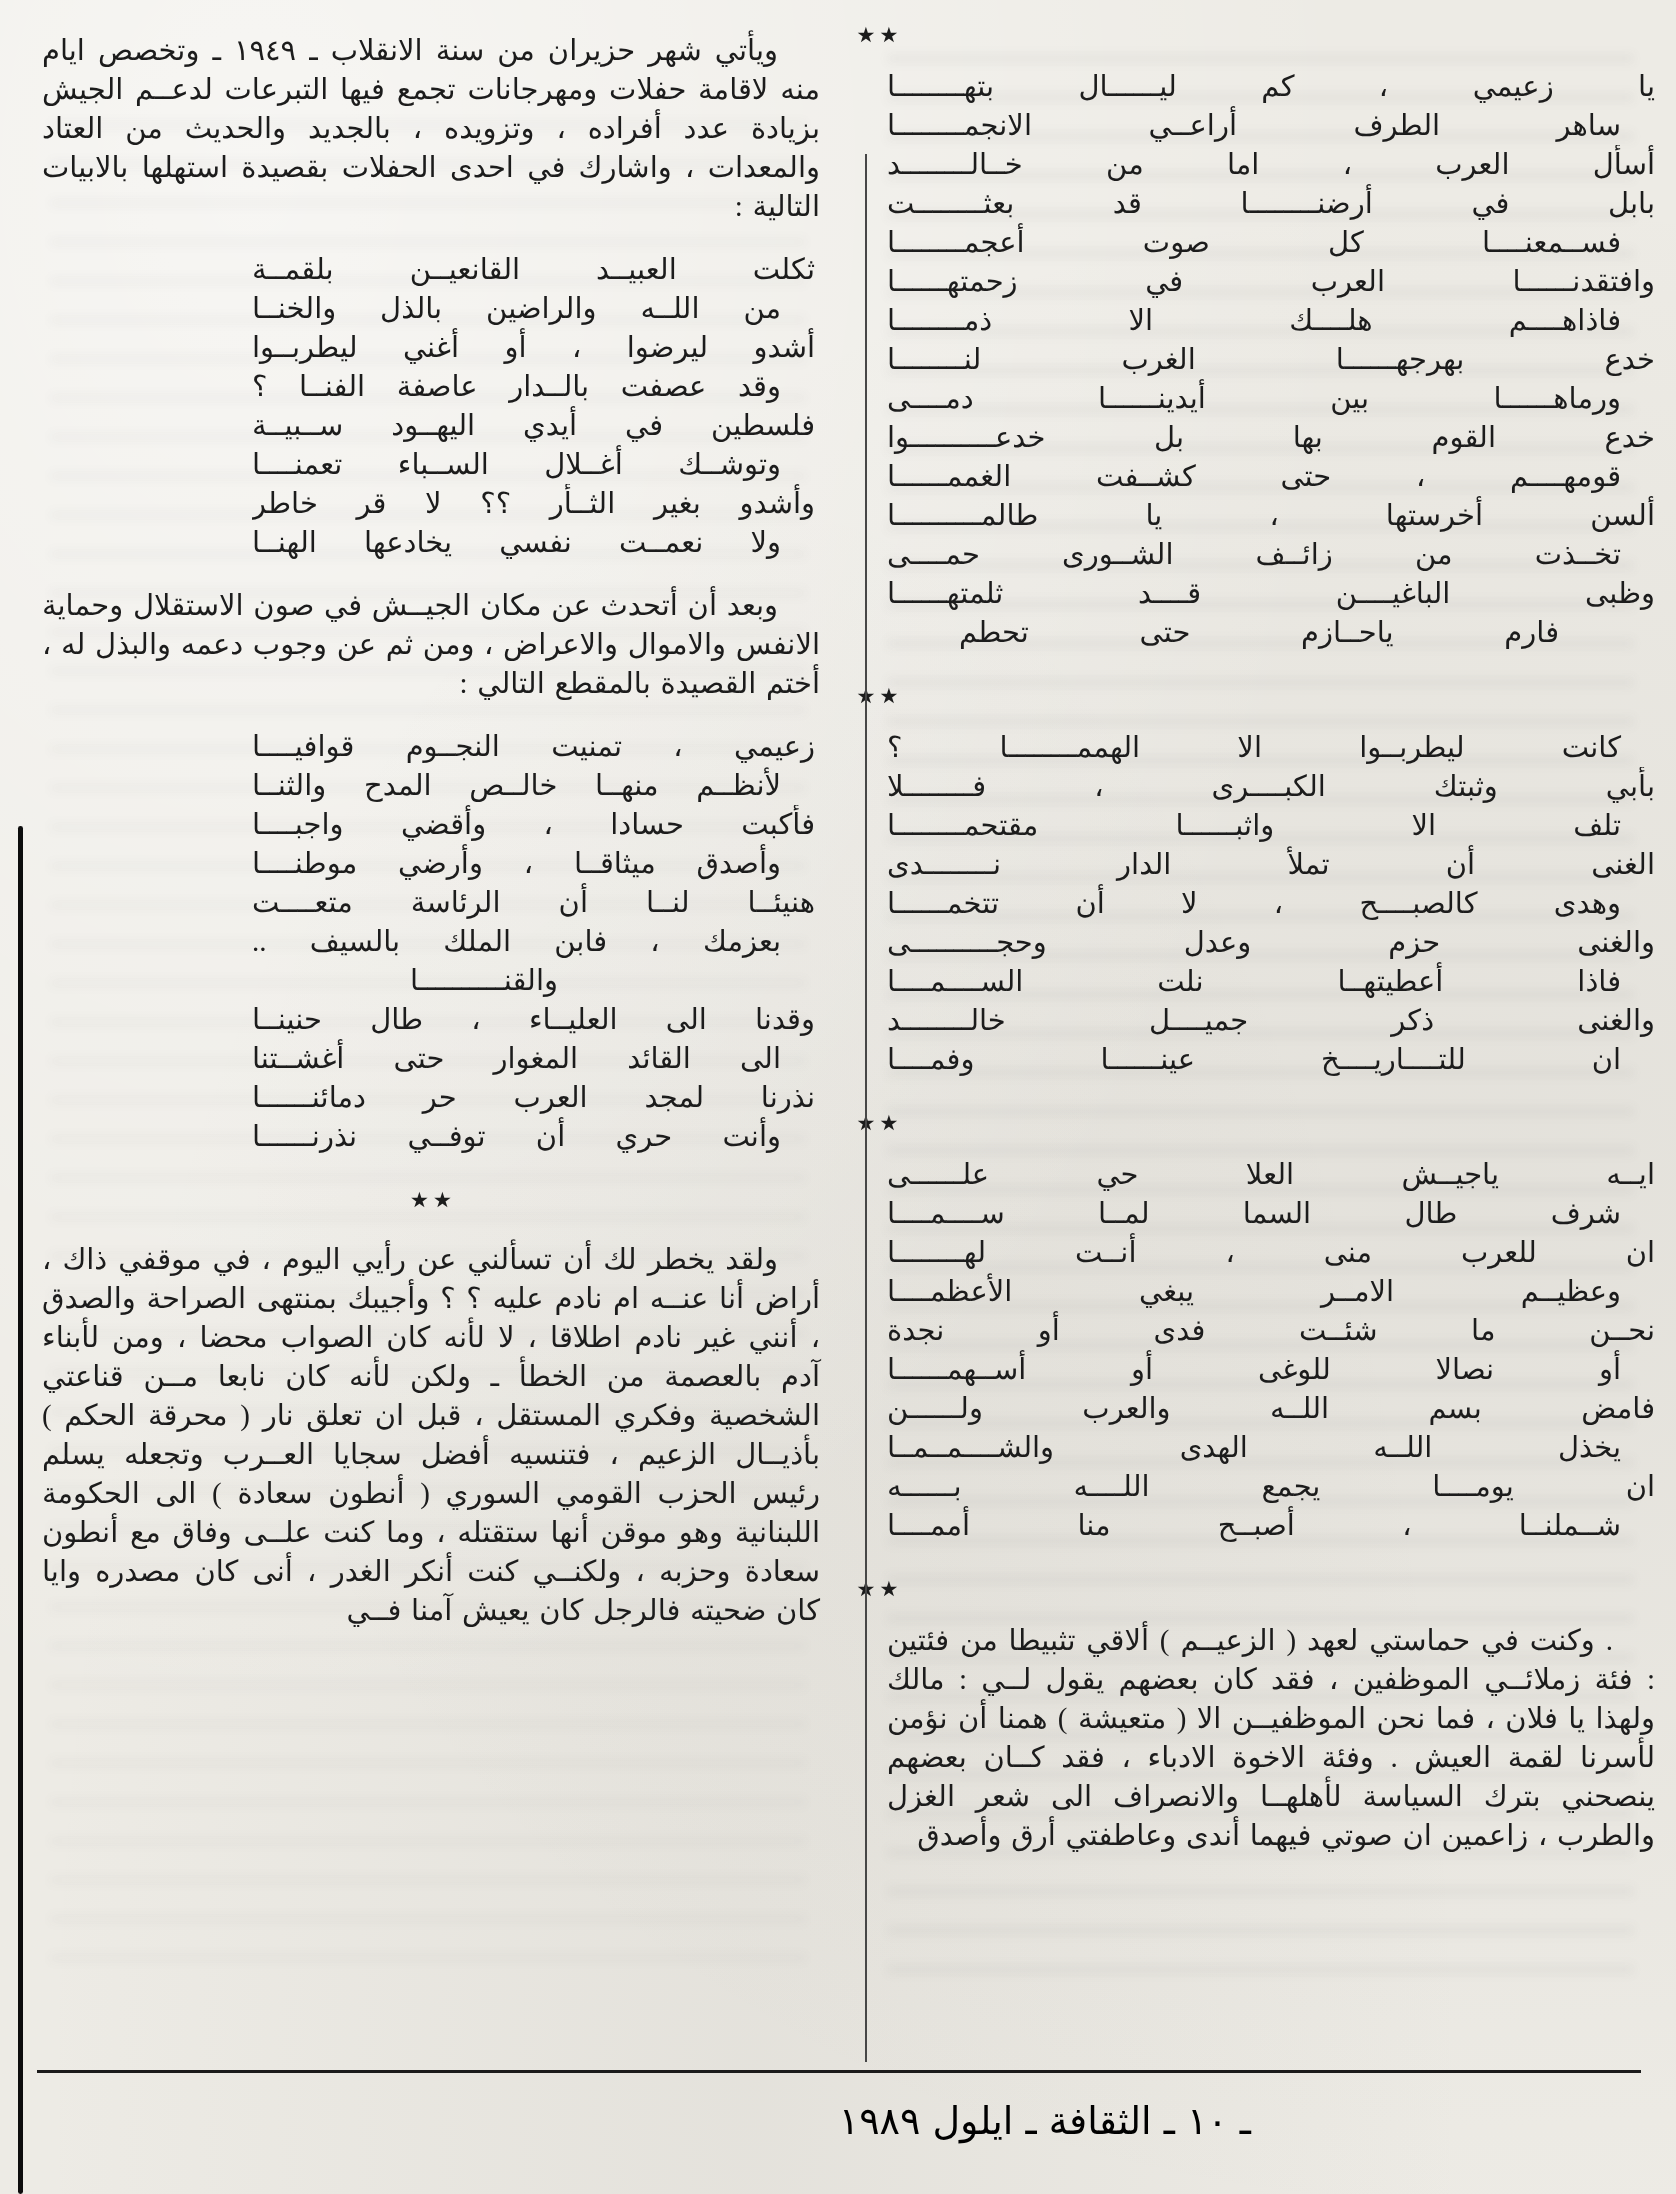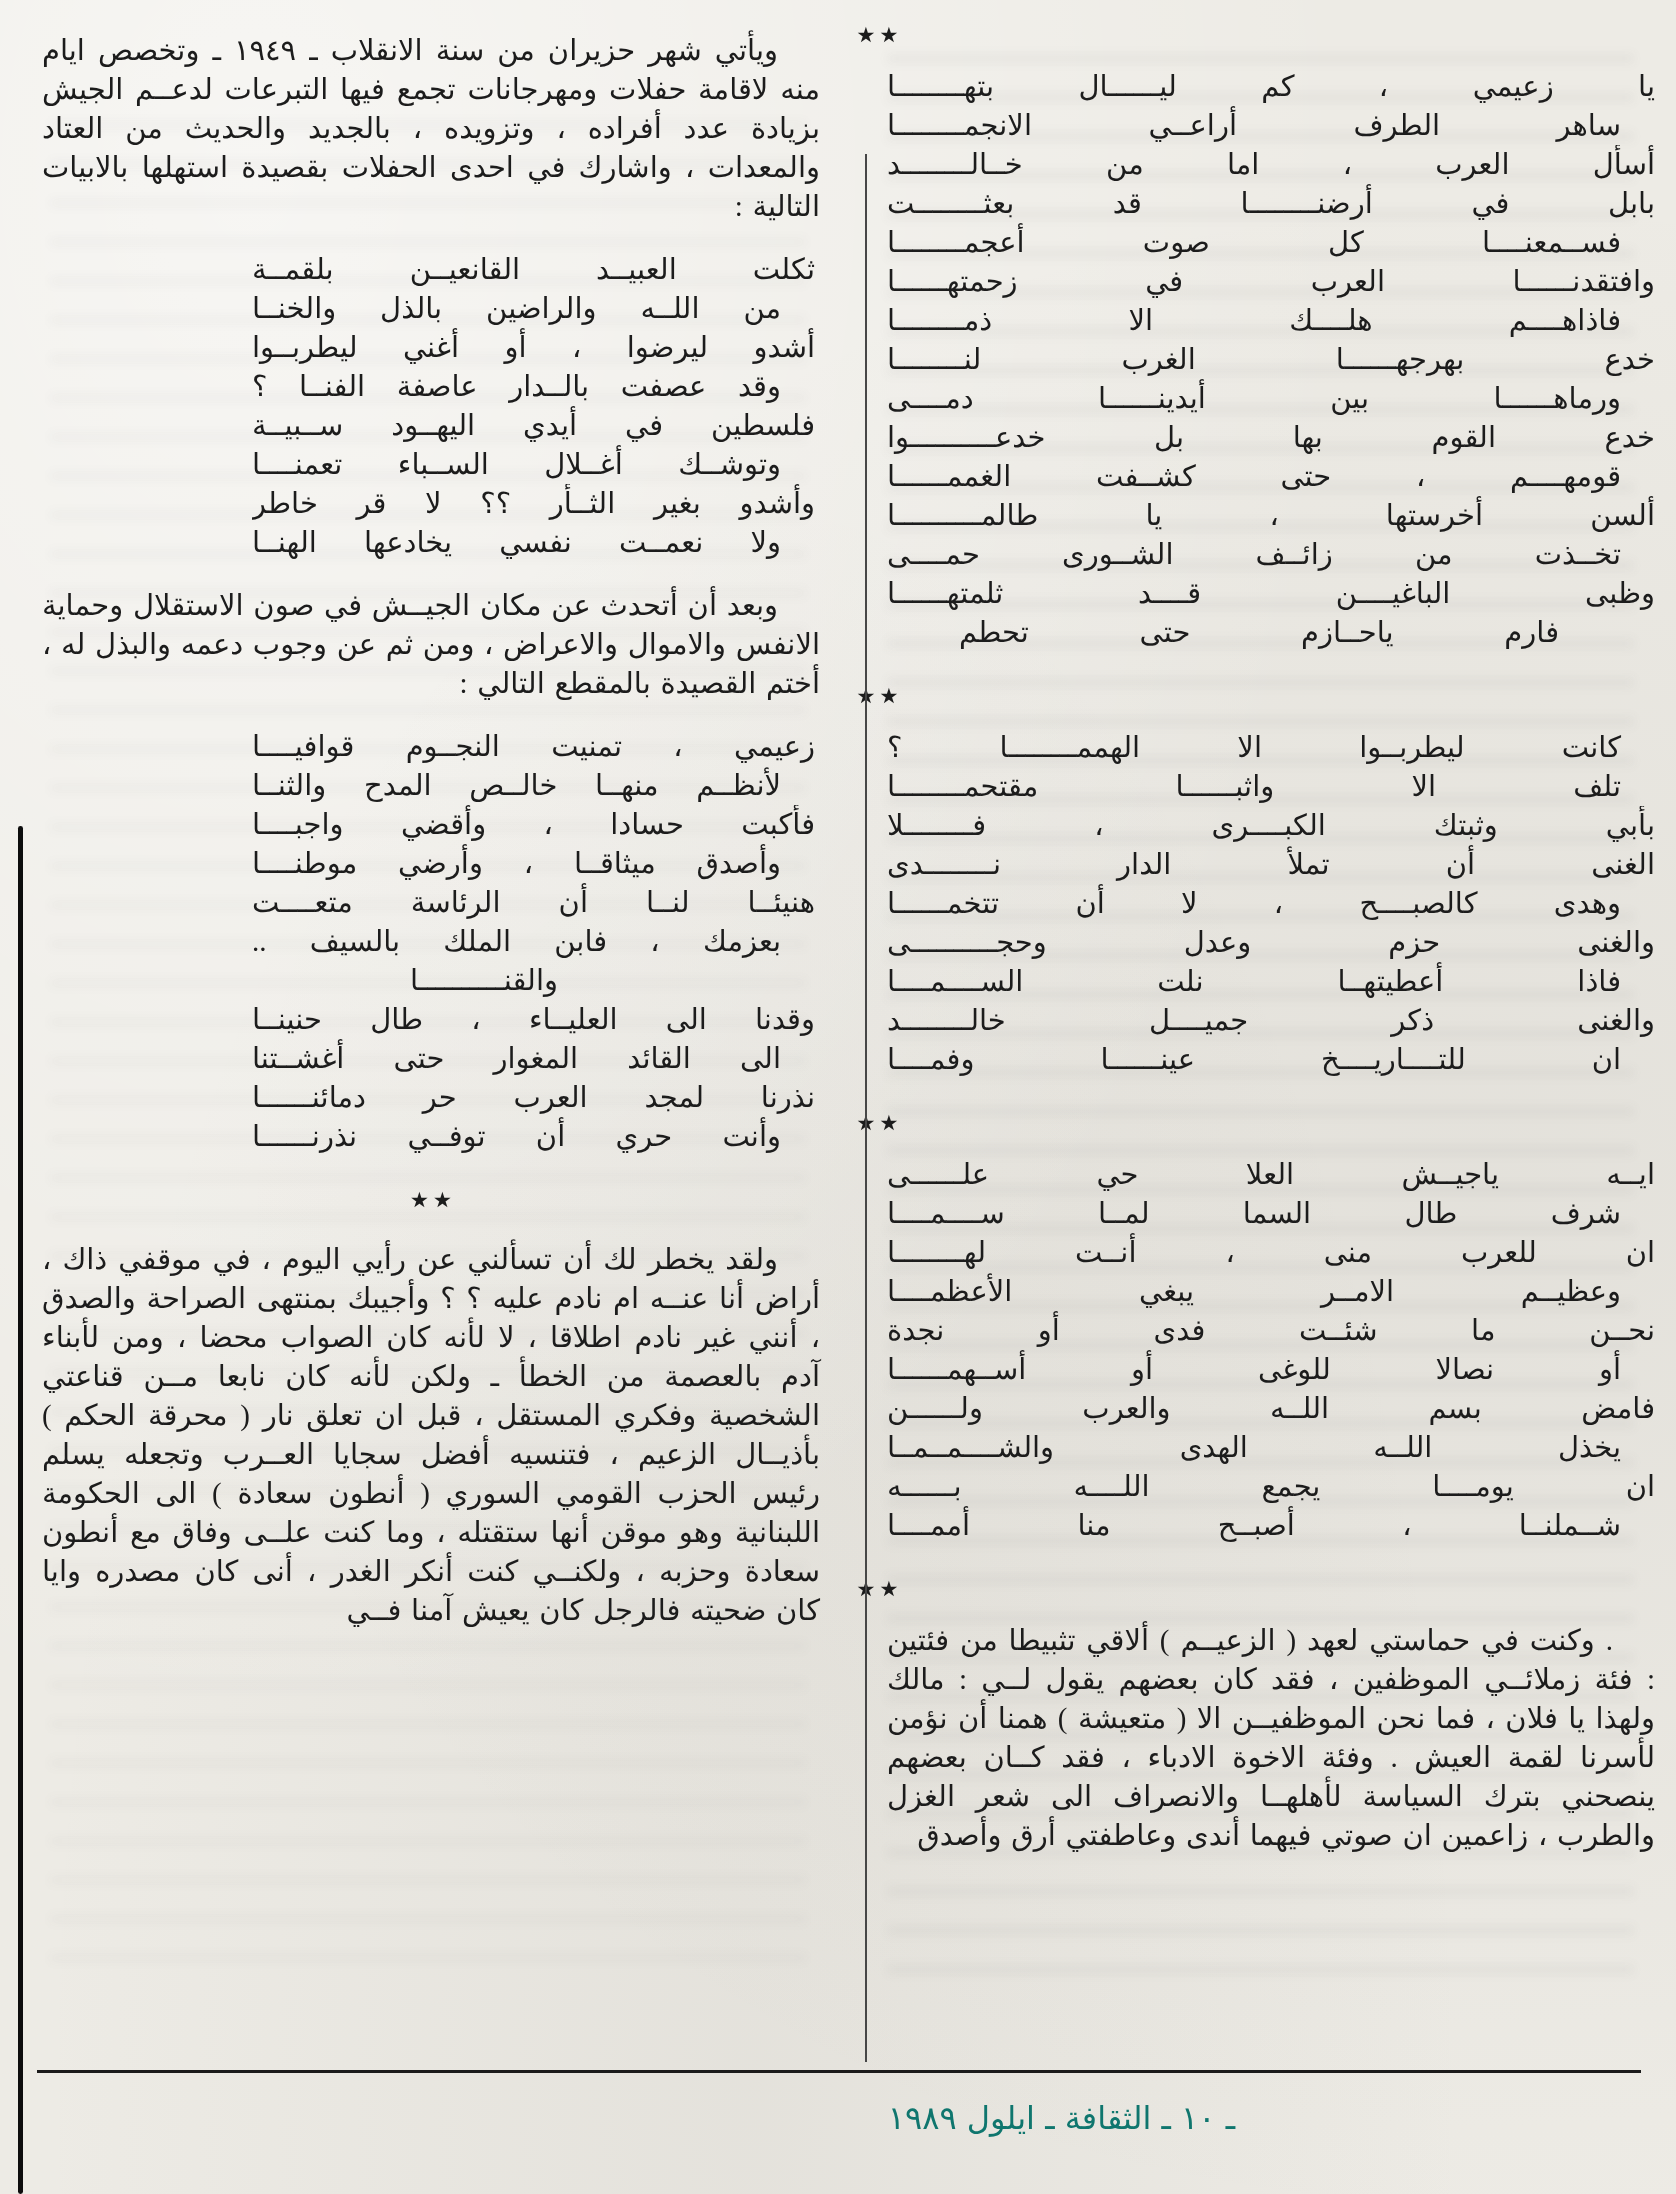--- a/index.html
+++ b/index.html
@@ -49,22 +49,22 @@
   .i2 { padding-right:96px; padding-left:72px; }
   .i6 { padding-right:257px; }
 
   .sep { font-weight:bold; font-size:29px; letter-spacing:13px; margin:1.6px 0 13px; }
   .col-right .sep { text-align:left; position:relative; left:-29px; }
   .col-left  .sep { text-align:center; margin:13px 0 21px; }
 
   .divider   { position:absolute; left:865px; top:154px; width:2.4px; height:1908px; background:#474747; }
   .bottom-rule { position:absolute; left:37px; top:2070px; width:1604px; height:3.2px; background:#1b1b1b; }
   .footer {
-    position:absolute; top:2099px; right:442px;
-    direction:rtl; font-size:32px; letter-spacing:0.8px; color:#0f766e;
+    position:absolute; top:2099px; right:426px;
+    direction:rtl; font-size:38px; letter-spacing:0.8px; color:#000000;
   }
   .edge-artifact { position:absolute; left:17.7px; top:826px; width:5.6px; height:1368px; background:#0d0d0d; border-radius:2.4px; }
 </style>
 </head>
 <body>
 
 <div class="page">
 
   <div class="texture"></div>
   <div class="ghost g1"></div>
@@ -85,22 +85,22 @@
         <div class="pline i0">خدع القوم بها بل خدعــــــــــوا</div>
         <div class="pline i1">قومهــــم ، حتى كشــفت الغممــــــا</div>
         <div class="pline i0">ألسن أخرستها ، يا طالمــــــــــا</div>
         <div class="pline i1">تخــذت من زائــف الشــورى حمــــى</div>
         <div class="pline i0">وظبى الباغيــــن قــــد ثلمتهــــــا</div>
         <div class="pline i2">فارم ياحــازم حتى تحطم</div>
       </div>
     <div class="sep">٭ ٭</div>
     <div class="poem">
         <div class="pline i1">كانت ليطربــوا الا الهممــــــــا ؟</div>
+        <div class="pline i0">بأبي وثبتك الكبــــرى ، فــــــــلا</div>
         <div class="pline i1">تلف الا واثبــــــا مقتحمــــــــا</div>
-        <div class="pline i0">بأبي وثبتك الكبــــرى ، فــــــــلا</div>
         <div class="pline i0">الغنى أن تملأ الدار نــــــــدى</div>
         <div class="pline i1">وهدى كالصبــــح ، لا أن تتخمــــــا</div>
         <div class="pline i0">والغنى حزم وعدل وحجــــــــــى</div>
         <div class="pline i1">فاذا أعطيتهــا نلت الســــمــــا</div>
         <div class="pline i0">والغنى ذكر جميــــل خالــــــــد</div>
         <div class="pline i1">ان للتــــاريــــخ عينــــــا وفمــــا</div>
       </div>
     <div class="sep">٭ ٭</div>
     <div class="poem">
         <div class="pline i0">ايــه ياجيــش العلا حي علــــــى</div>

